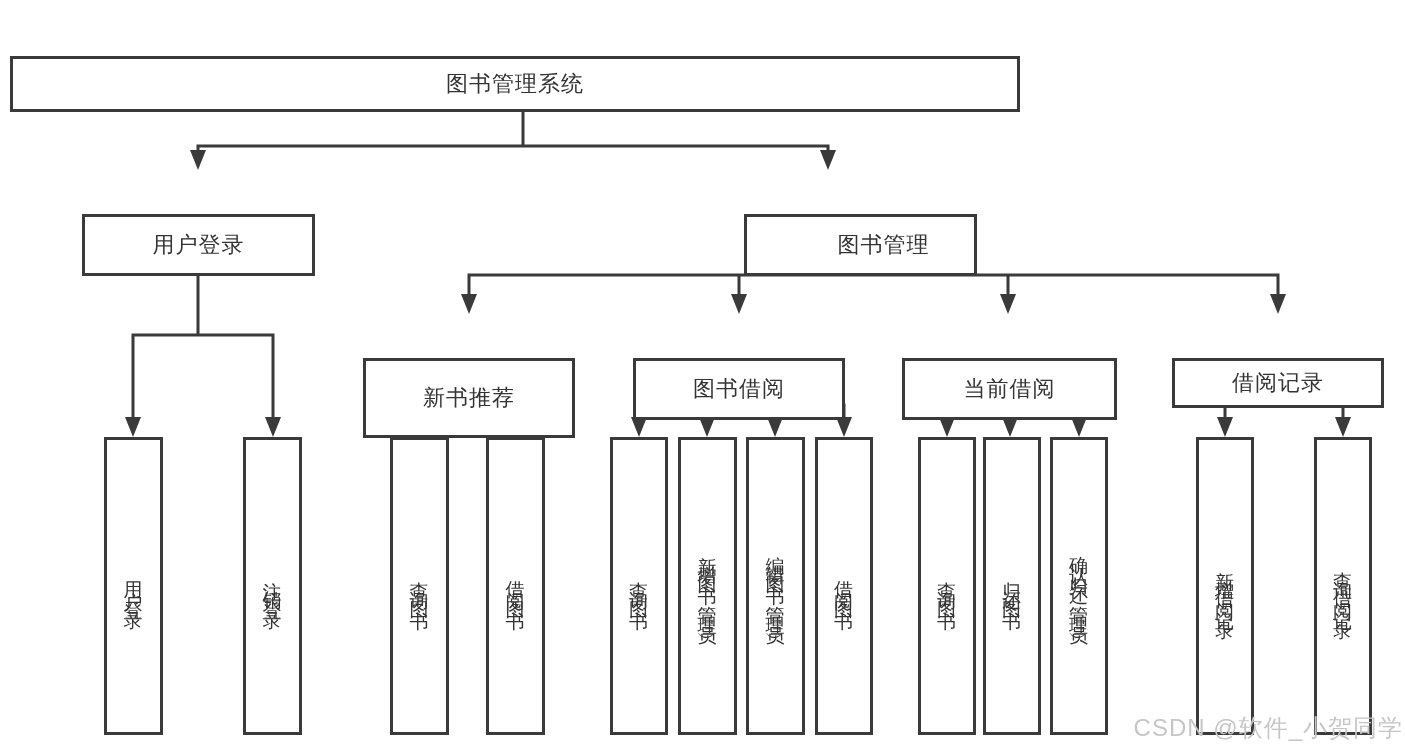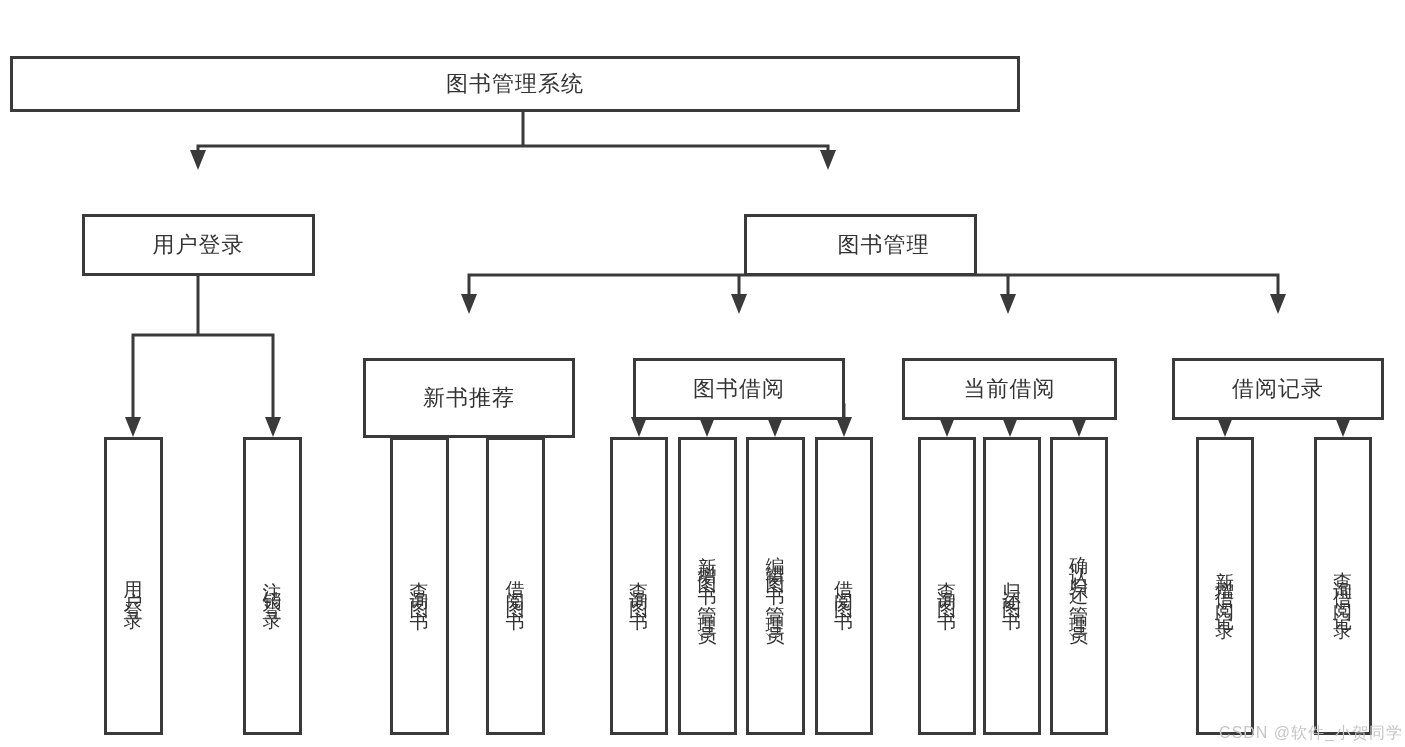--- a/index.html
+++ b/index.html
@@ -28,33 +28,33 @@
   }
   
   .n-root{left:10px;top:12px;width:1010px;height:56px;}
   
   .n-l2a{left:82px;top:170px;width:233px;height:62px;}
   .n-l2b{left:744px;top:170px;width:233px;height:62px;padding-left:46px;}
   
   .n-l3a{left:363px;top:314px;width:212px;height:80px;}
   .n-l3b{left:633px;top:314px;width:212px;height:62px;text-align:right;}
   .n-l3c{left:902px;top:314px;width:215px;height:62px;}
-  .n-l3d{left:1172px;top:314px;width:212px;height:62px;}
+  .n-l3d{left:1172px;top:314px;width:212px;height:50px;}
   
   .vnode{top:437px;height:298px;}
   .n-g1a{left:104px;width:59px;} .n-g1b{left:243px;width:59px;}
   .n-g2a{left:390px;width:59px;} .n-g2b{left:486px;width:59px;}
   .n-g3a{left:610px;width:58px;} .n-g3b{left:678px;width:59px;}
   .n-g3c{left:746px;width:59px;} .n-g3d{left:815px;width:58px;}
   .n-g4a{left:918px;width:58px;} .n-g4b{left:983px;width:58px;}
   .n-g4c{left:1050px;width:58px;}
   .n-g5a{left:1196px;width:58px;} .n-g5b{left:1314px;width:58px;}
   .watermark{
     position:absolute;right:2px;bottom:3px;z-index:5;
-    color:var(--watermark);font-size:16px;letter-spacing:1px;
+    color:var(--watermark);font-size:24px;letter-spacing:1px;
   }
 </style>
 </head>
 <body>
 
 <div class="canvas">
 
   <svg class="connectors" width="1405" height="747" viewBox="0 0 1405 747" aria-hidden="true">
     <g stroke="currentColor" stroke-width="3" stroke-linecap="square" fill="none">
 

